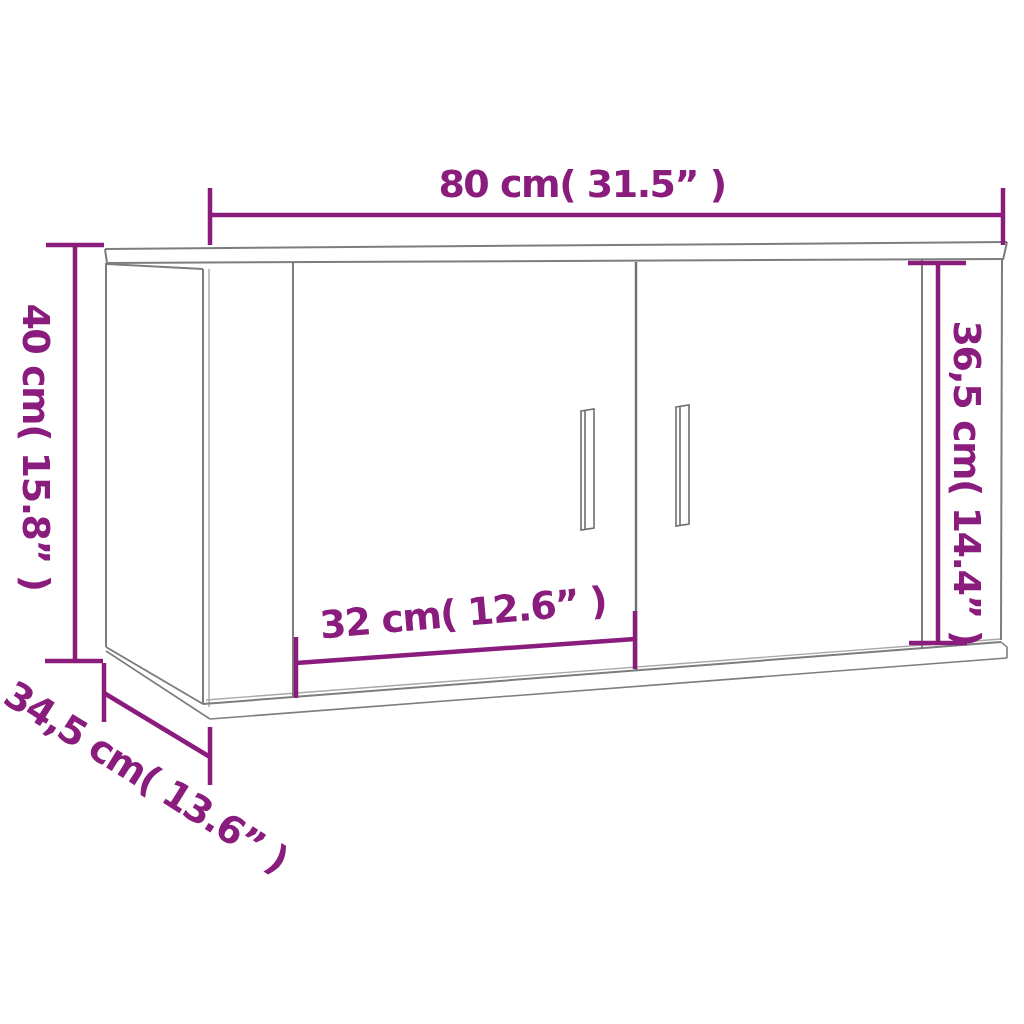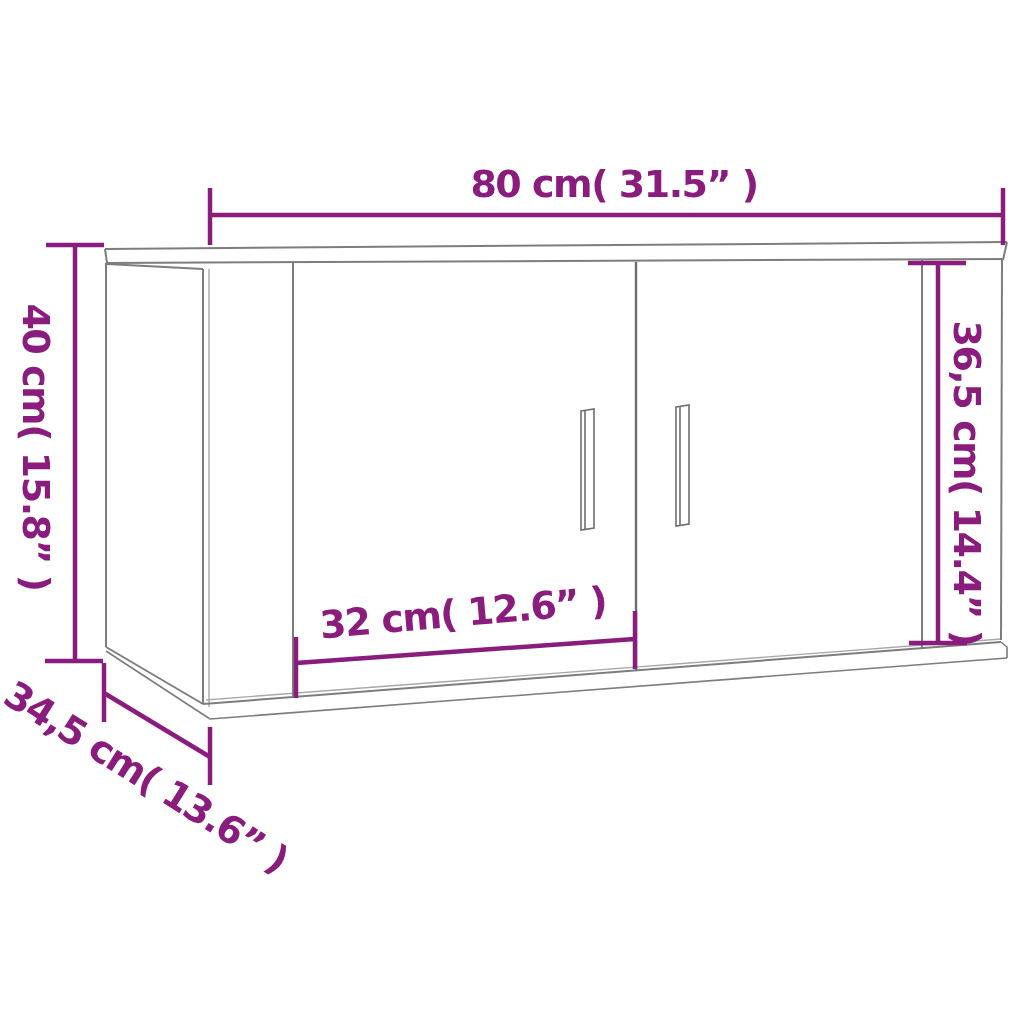--- a/index.html
+++ b/index.html
@@ -13,21 +13,21 @@
   .stage svg{position:absolute;left:0;top:0;}
   .dim-label{
     position:absolute;
     font-weight:700;
     font-size:38px;
     letter-spacing:-1.5px;
     color:#8a1c7d;
     white-space:nowrap;
     line-height:1;
   }
-  .lab-top   {left:614px;top:184px;transform:translate(-50%,-50%);text-align:center;}
+  .lab-top   {left:582px;top:184px;transform:translate(-50%,-50%);text-align:center;}
   .lab-left  {left:36px; top:447px;transform:translate(-50%,-50%) rotate(90deg);}
   .lab-right {left:967px;top:483px;transform:translate(-50%,-50%) rotate(90deg);}
   .lab-door-w{left:463px;top:613px;transform:translate(-50%,-50%) rotate(-5deg);}
   .lab-depth {left:146px;top:777px;transform:translate(-50%,-50%) rotate(32deg);}
 </style>
 </head>
 <body>
 
 <div class="stage">
 

